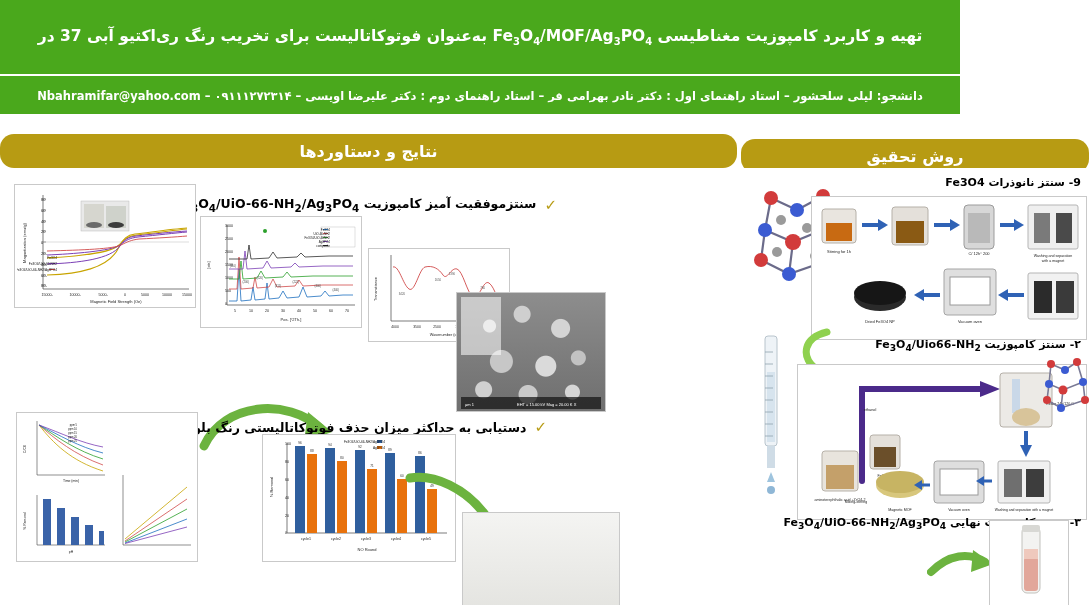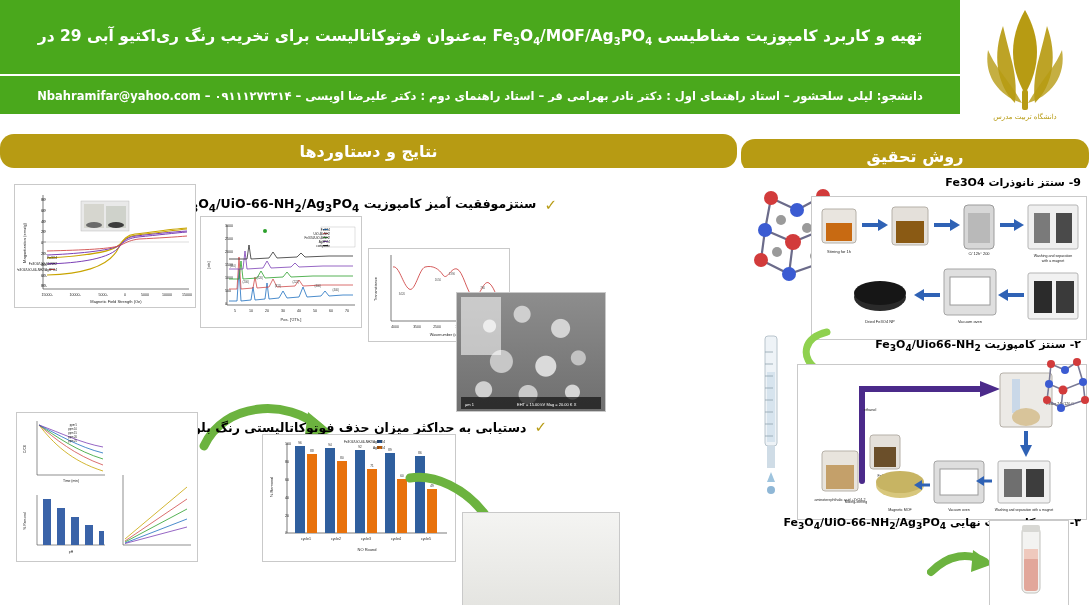--- a/index.html
+++ b/index.html
@@ -54,43 +54,28 @@
   .arrow-green{position:absolute;}
 </style>
 </head>
 <body>
 
 <div class="poster">
 
   <div class="header-band">
     <div class="title-box">
       <div class="title-text">
-        <span>تهیه و کاربرد کامپوزیت مغناطیسی </span><span>Fe<sub>3</sub>O<sub>4</sub>/MOF/Ag<sub>3</sub>PO<sub>4</sub></span><span> به‌عنوان فوتوکاتالیست برای تخریب رنگ ری‌اکتیو آبی 29 در</span><br>
+        <span>تهیه و کاربرد کامپوزیت مغناطیسی </span><span>Fe<sub>3</sub>O<sub>4</sub>/MOF/Ag<sub>3</sub>PO<sub>4</sub></span><span> به‌عنوان فوتوکاتالیست برای تخریب رنگ ری‌اکتیو آبی 37 در</span><br>
       </div>
     </div>
     <div class="authors-box">
       <div class="authors-text">دانشجو: لیلی سلحشور – استاد راهنمای اول : دکتر نادر بهرامی فر – استاد راهنمای دوم : دکتر علیرضا اویسی – Nbahramifar@yahoo.com – ۰۹۱۱۱۲۷۲۳۱۴</div>
     </div>
     <div class="header-rule"></div>
 
-    <div class="logo-box">
-      <div class="logo-wrap">
-        <svg width="110" height="118" viewBox="0 0 110 118">
-          <g fill="#b79b13">
-            <path d="M55 6 C47 20 43 34 43 48 C43 62 47 76 55 90 C63 76 67 62 67 48 C67 34 63 20 55 6 Z"></path>
-            <path d="M33 22 C28 36 26 50 28 64 C30 78 36 90 45 99 C47 84 45 68 41 54 C38 42 35 31 33 22 Z" opacity="0.92"></path>
-            <path d="M77 22 C82 36 84 50 82 64 C80 78 74 90 65 99 C63 84 65 68 69 54 C72 42 75 31 77 22 Z" opacity="0.92"></path>
-            <path d="M18 46 C16 58 18 70 25 80 C32 90 42 96 52 99 C46 88 38 78 31 68 C25 60 21 53 18 46 Z" opacity="0.8"></path>
-            <path d="M92 46 C94 58 92 70 85 80 C78 90 68 96 58 99 C64 88 72 78 79 68 C85 60 89 53 92 46 Z" opacity="0.8"></path>
-            <rect x="52" y="86" width="6" height="20" rx="2"></rect>
-          </g>
-          <text x="55" y="115" font-size="7" fill="#b79b13" text-anchor="middle" font-family="DejaVu Sans, sans-serif">دانشگاه تربیت مدرس</text>
-        </svg>
-      </div>
-    </div>
   </div>
 
   <div class="sec-head" id="sec-results">
     <span>نتایج و دستاوردها</span>
   </div>
   <div class="sec-head" id="sec-method">
     <span>روش تحقیق</span>
   </div>
   <div class="divider-v"></div>
 

